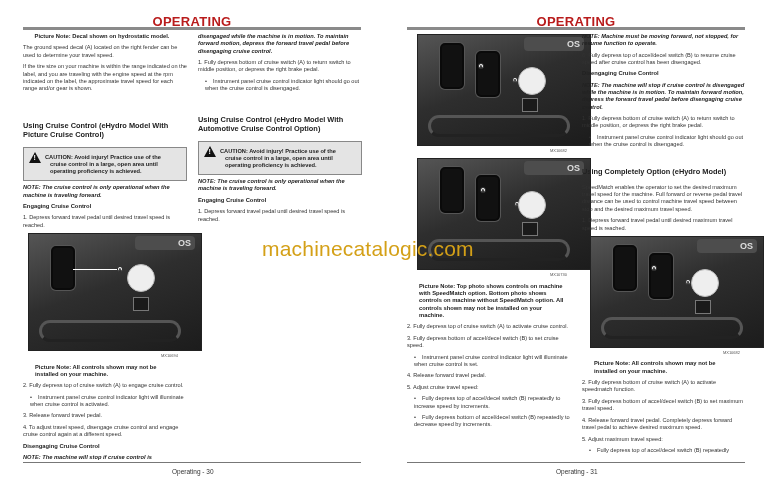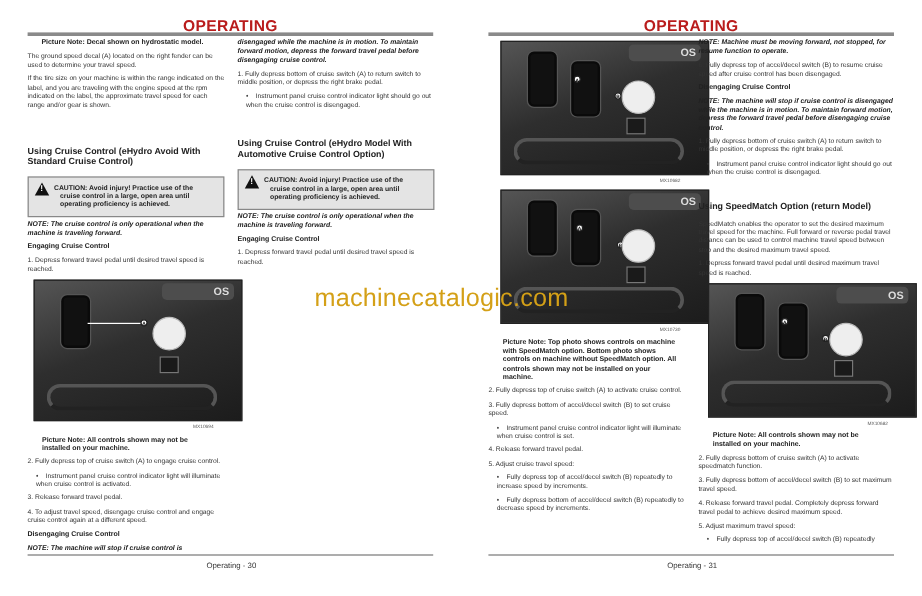--- a/index.html
+++ b/index.html
@@ -73,21 +73,21 @@
 
 <div class="page left">
   <div class="header-title">OPERATING</div>
   <div class="header-rule"></div>
 
   <div class="col" style="left:23px;">
     <p class="pnote center">Picture Note: Decal shown on hydrostatic model.</p>
     <p>The ground speed decal (A) located on the right fender can be used to determine your travel speed.</p>
     <p>If the tire size on your machine is within the range indicated on the label, and you are traveling with the engine speed at the rpm indicated on the label, the approximate travel speed for each range and/or gear is shown.</p>
     <div style="height:18px;"></div>
-    <div class="h2">Using Cruise Control (eHydro Avoid With Standard Cruise Control)</div>
+    <div class="h2">Using Cruise Control (eHydro Model With Picture Cruise Control)</div>
     <div class="caution">
       <span class="tri"></span>
       <div class="ctext">
         <span>CAUTION: Avoid injury!  Practice use of the</span>
         <span class="ind">cruise control in a large, open area until</span>
         <span class="ind">operating proficiency is achieved.</span>
       </div>
     </div>
     <p class="note">NOTE: The cruise control is only operational when the machine is traveling forward.</p>
     <p class="sub">Engaging Cruise Control</p>
@@ -176,21 +176,21 @@
   </div>
 
   <div class="col" style="left:198px;">
     <p class="note">NOTE: Machine must be moving forward, not stopped, for resume function to operate.</p>
     <p>6.  Fully depress top of accel/decel switch (B) to resume cruise speed after cruise control has been disengaged.</p>
     <p class="sub">Disengaging Cruise Control</p>
     <p class="note">NOTE: The machine will stop if cruise control is disengaged while the machine is in motion. To maintain forward motion, depress the forward travel pedal before disengaging cruise control.</p>
     <p>1.  Fully depress bottom of cruise switch (A) to return switch to middle position, or depress the right brake pedal.</p>
     <p class="bullet">Instrument panel cruise control indicator light should go out when the cruise control is disengaged.</p>
     <div style="height:8px;"></div>
-    <div class="h2">Using SpeedMatch Option (return Model)</div>
+    <div class="h2">Using Completely Option (eHydro Model)</div>
     <p>SpeedMatch enables the operator to set the desired maximum travel speed for the machine. Full forward or reverse pedal travel distance can be used to control machine travel speed between stop and the desired maximum travel speed.</p>
     <p>1.  Depress forward travel pedal until desired maximum travel speed is reached.</p>
     <div class="photo" style="margin-left:8px; height:112px;">
       <div class="grad"></div>
       <div class="logo">OS</div>
       <div class="panel" style="left:22px; top:8px; width:24px; height:46px;"></div>
       <div class="panel" style="left:58px; top:16px; width:24px; height:46px;"></div>
       <div class="tag" style="left:60px; top:28px;">A</div>
       <div class="tag" style="left:94px; top:42px;">B</div>
       <div class="knob" style="left:100px; top:32px; width:28px; height:28px;"></div>

